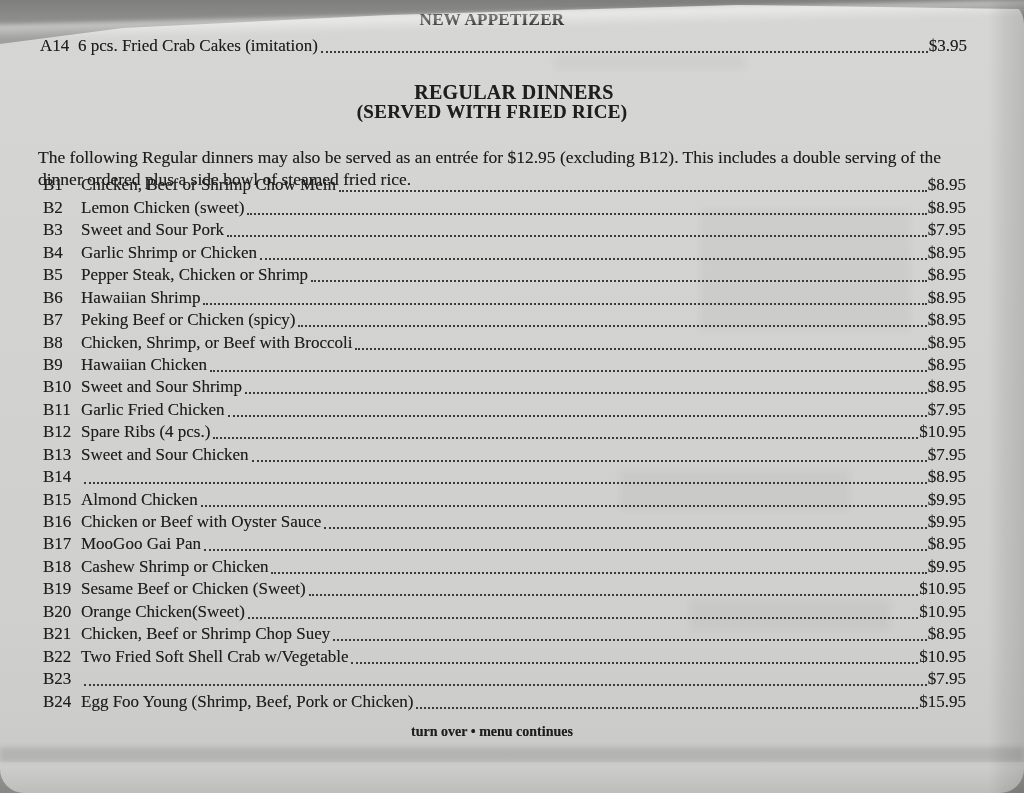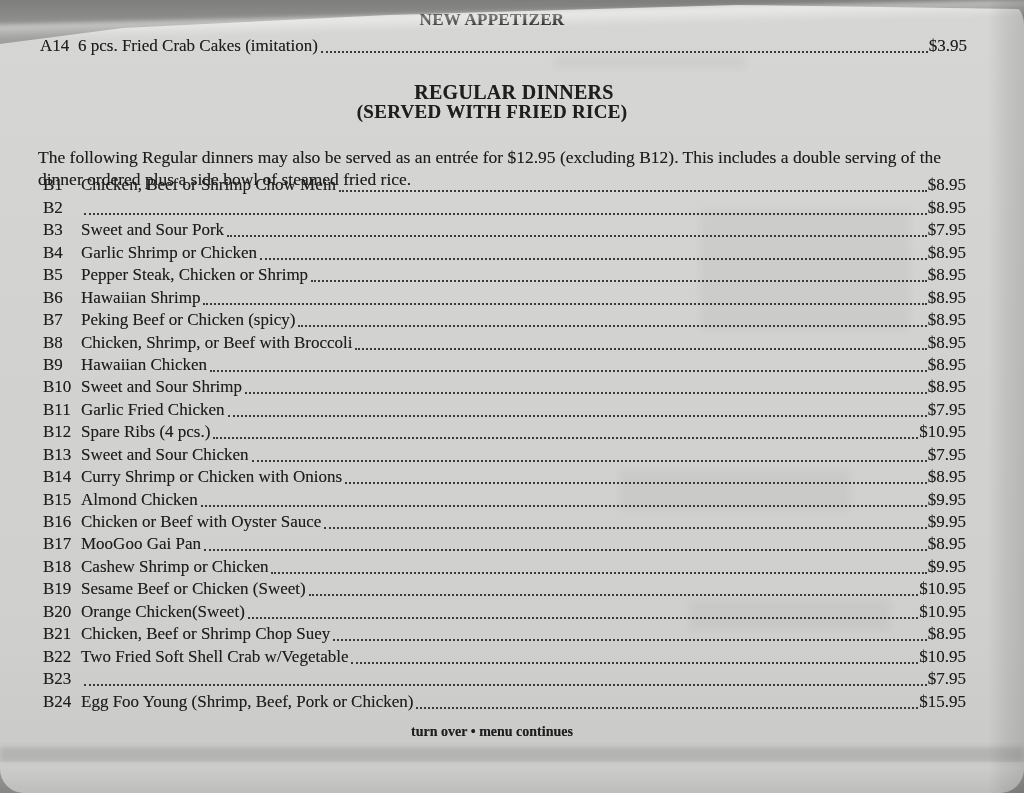--- a/index.html
+++ b/index.html
@@ -174,20 +174,21 @@
   <div class="menu-list txt">
   <div class="row">
     <span class="code">B1</span>
     <span class="name">Chicken, Beef or Shrimp Chow Mein</span>
     <span class="leader"></span>
     <span class="price">$8.95</span>
   </div>
 
   <div class="row">
     <span class="code">B2</span>
+    <span class="name">Lemon Chicken (sweet)</span>
     <span class="leader"></span>
     <span class="price">$8.95</span>
   </div>
 
   <div class="row">
     <span class="code">B3</span>
     <span class="name">Sweet and Sour Pork</span>
     <span class="leader"></span>
     <span class="price">$7.95</span>
   </div>
@@ -257,21 +258,20 @@
 
   <div class="row">
     <span class="code">B13</span>
     <span class="name">Sweet and Sour Chicken</span>
     <span class="leader"></span>
     <span class="price">$7.95</span>
   </div>
 
   <div class="row">
     <span class="code">B14</span>
-    <span class="name">Curry Shrimp or Chicken with Onions</span>
     <span class="leader"></span>
     <span class="price">$8.95</span>
   </div>
 
   <div class="row">
     <span class="code">B15</span>
     <span class="name">Almond Chicken</span>
     <span class="leader"></span>
     <span class="price">$9.95</span>
   </div>

